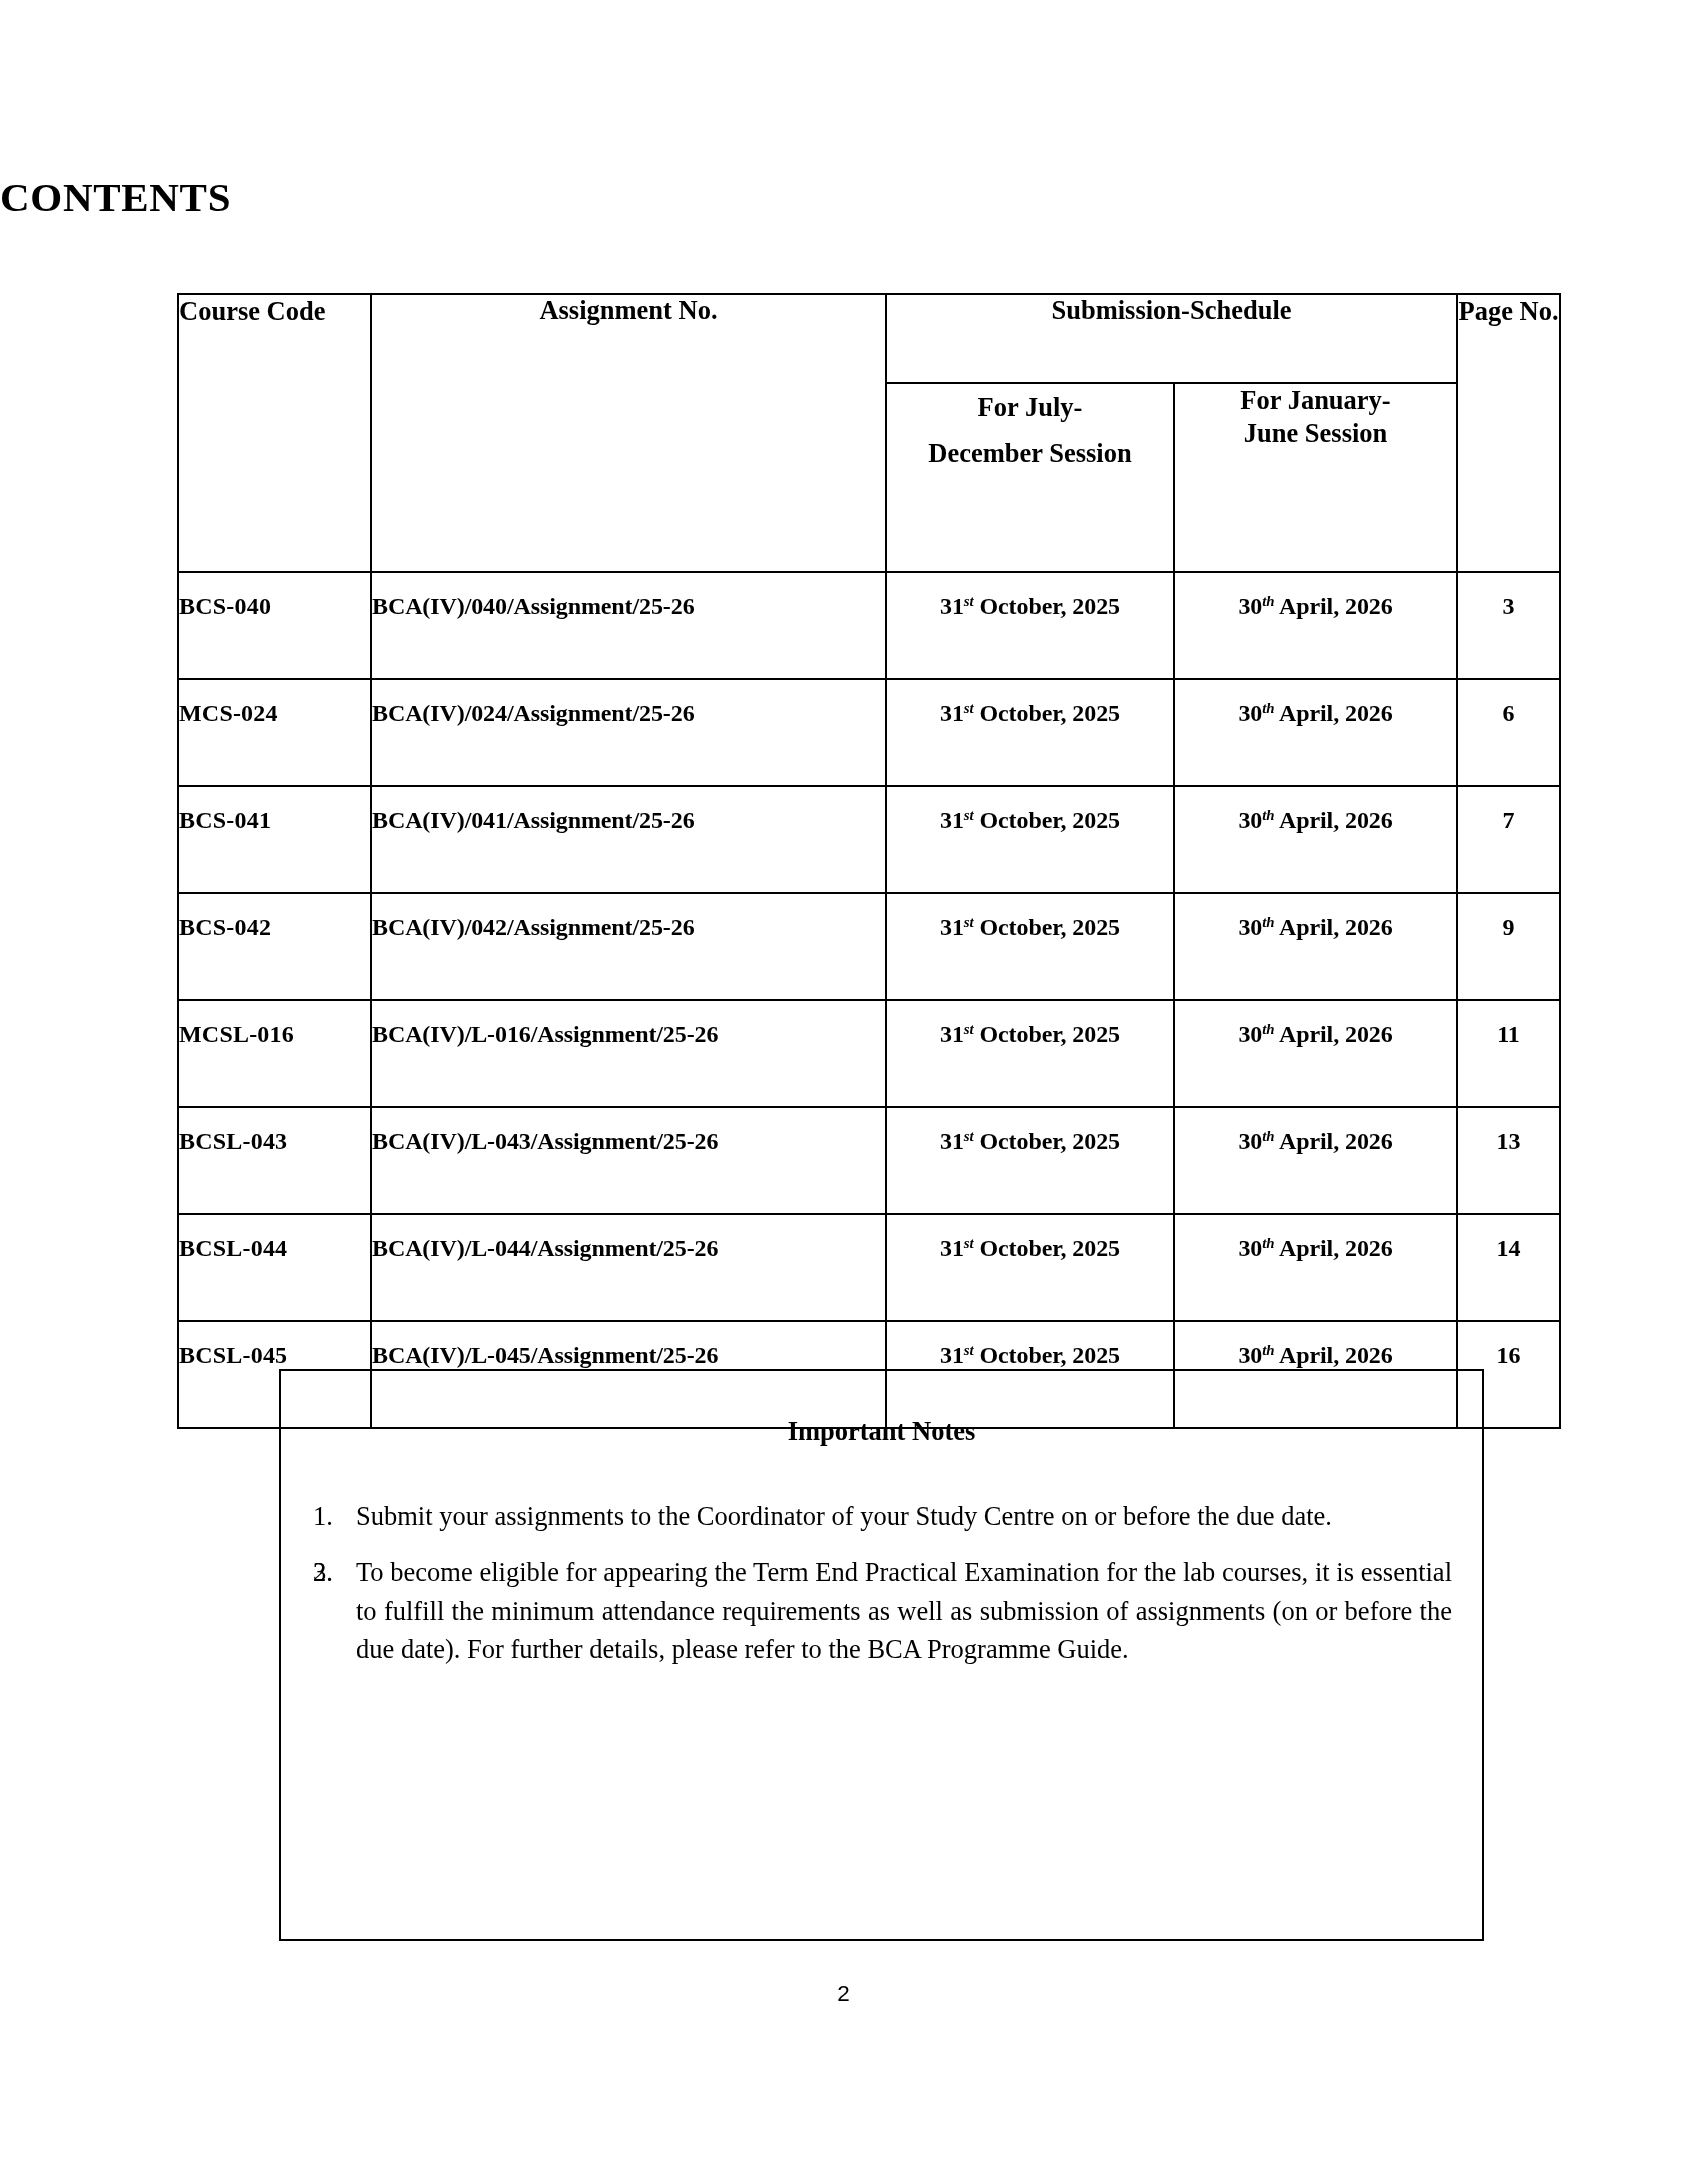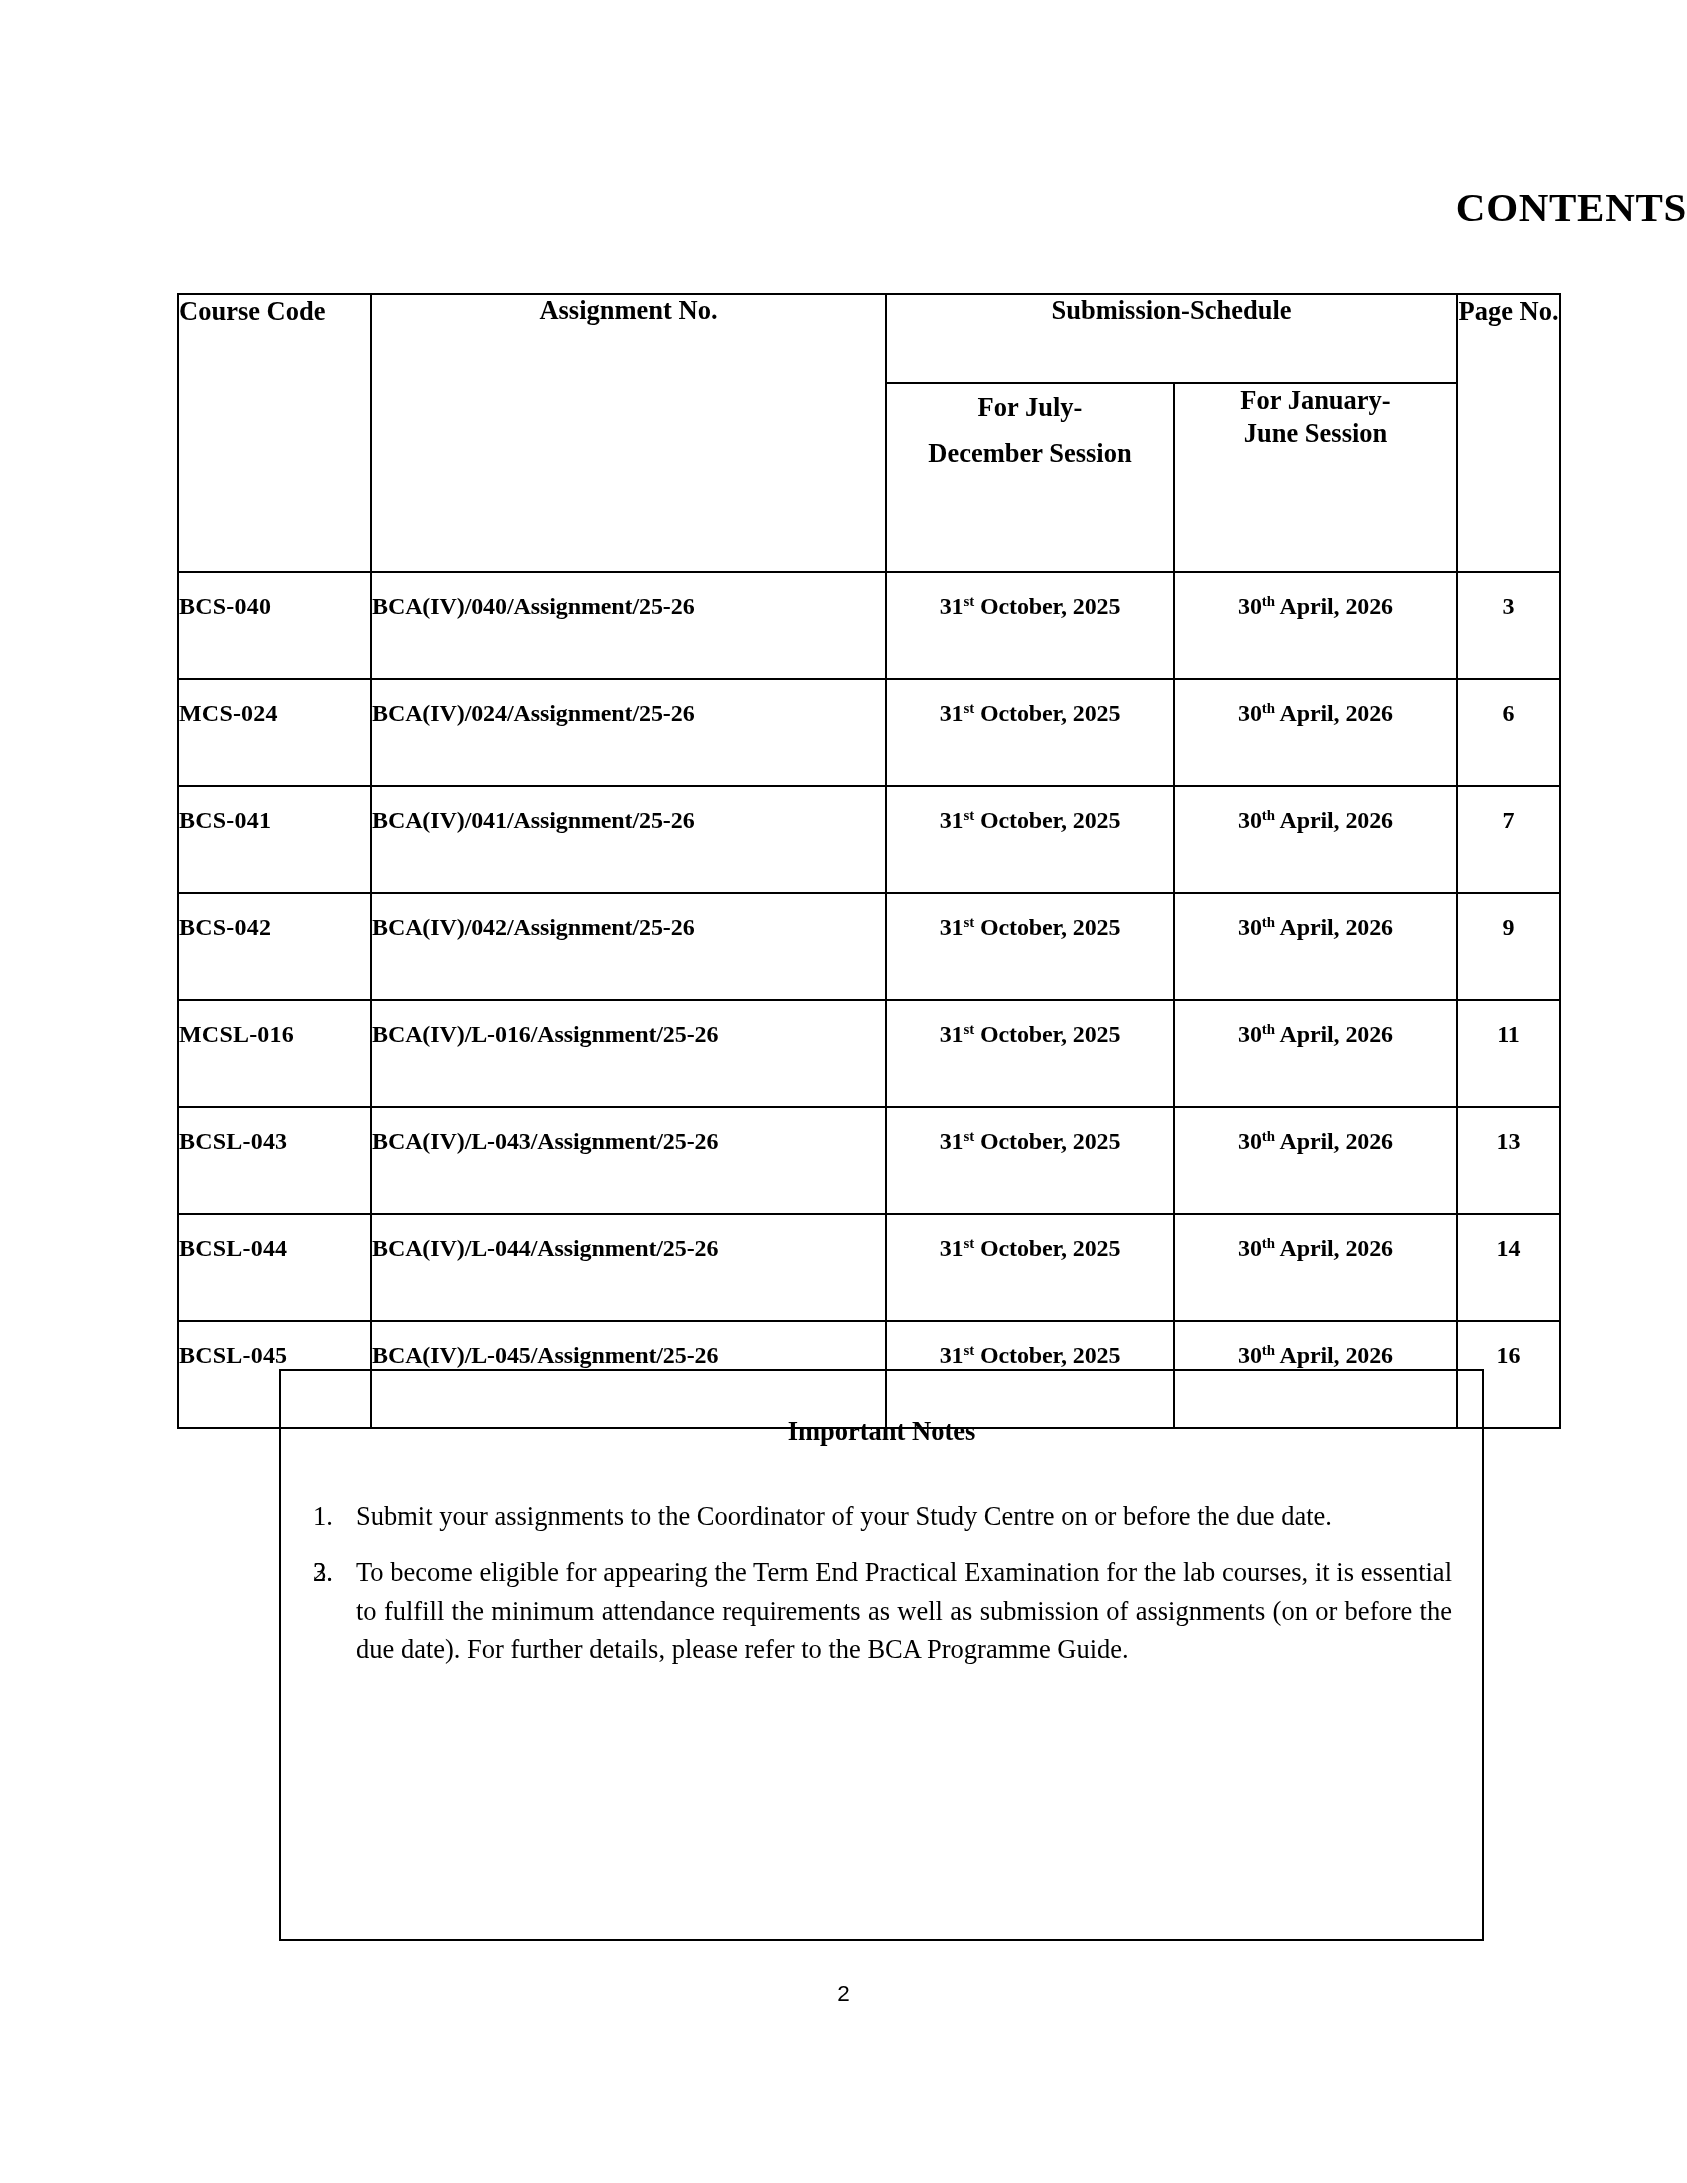--- a/index.html
+++ b/index.html
@@ -13,23 +13,23 @@
     position: relative;
     font-family: "Liberation Serif", "DejaVu Serif", serif;
     color: #000000;
     overflow: hidden;
   }
 
   
   .page-title {
     position: absolute;
     left: 0;
-    top: 187px;
+    top: 177px;
     width: 1687px;
-    text-align: right;
+    text-align: left;
     font-size: 41px;
     font-weight: bold;
     letter-spacing: 0.7px;
     line-height: 1;
   }
 
   
   .contents-table {
     position: absolute;
     left: 177px;
@@ -106,20 +106,21 @@
     text-align: center;
     letter-spacing: -0.1px;
   }
   .td-page {
     text-align: center;
   }
   sup {
     font-size: 0.62em;
     vertical-align: 0.52em;
     line-height: 0;
+    font-style: italic;
   }
 
   
   .notes-box {
     position: absolute;
     left: 279px;
     top: 1369px;
     width: 1205px;
     height: 572px;
     border: 2px solid #000000;

